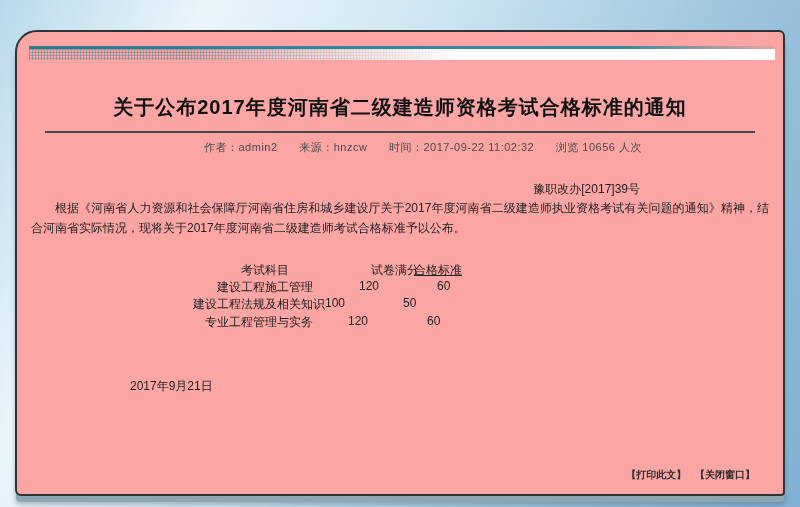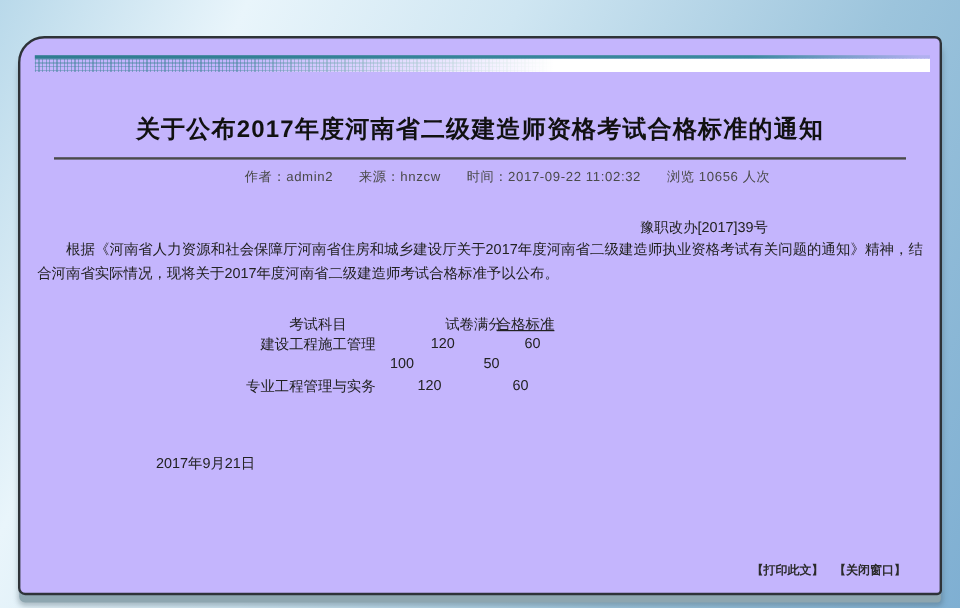--- a/index.html
+++ b/index.html
@@ -11,21 +11,21 @@
   body{
     font-family:"Liberation Sans","DejaVu Sans",sans-serif;
     background:linear-gradient(115deg,#b9d9ea 0%,#e9f5fb 20%,#cfe6f2 42%,#9cc4dc 72%,#7fafd2 100%);
     position:relative;
     color:var(--ink);
   }
   .panel{
     position:absolute;
     left:15px; top:30px;
     width:770px; height:466px;
-    background:#c4b5fd;
+    background:#fca5a5;
     border:2px solid #2e3338;
     border-radius:22px 6px 4px 6px;
     box-shadow:0 7px 0 -1px #8ea6b0, 0 9px 4px rgba(70,90,100,.35);
     overflow:hidden;
   }
   
   .band{margin:14px 8px 0 12px;}
   .band-line{
     height:3px;
     background:linear-gradient(to right,#2f7c8f,var(--accent) 80%,rgba(72,146,159,.15) 99%);
@@ -154,20 +154,21 @@
 
   <div class="tbl">
     <span class="h-sub">考试科目</span>
     <span class="h-full">试卷满分</span>
     <span class="h-pass">合格标准</span>
 
     <span class="r1-sub">建设工程施工管理</span>
     <span class="r1-full">120</span>
     <span class="r1-pass">60</span>
 
+    <span class="r2-sub">建设工程法规及相关知识</span>
     <span class="r2-full">100</span>
     <span class="r2-pass">50</span>
 
     <span class="r3-sub">专业工程管理与实务</span>
     <span class="r3-full">120</span>
     <span class="r3-pass">60</span>
   </div>
 
   <div class="pubdate">2017年9月21日</div>
 

